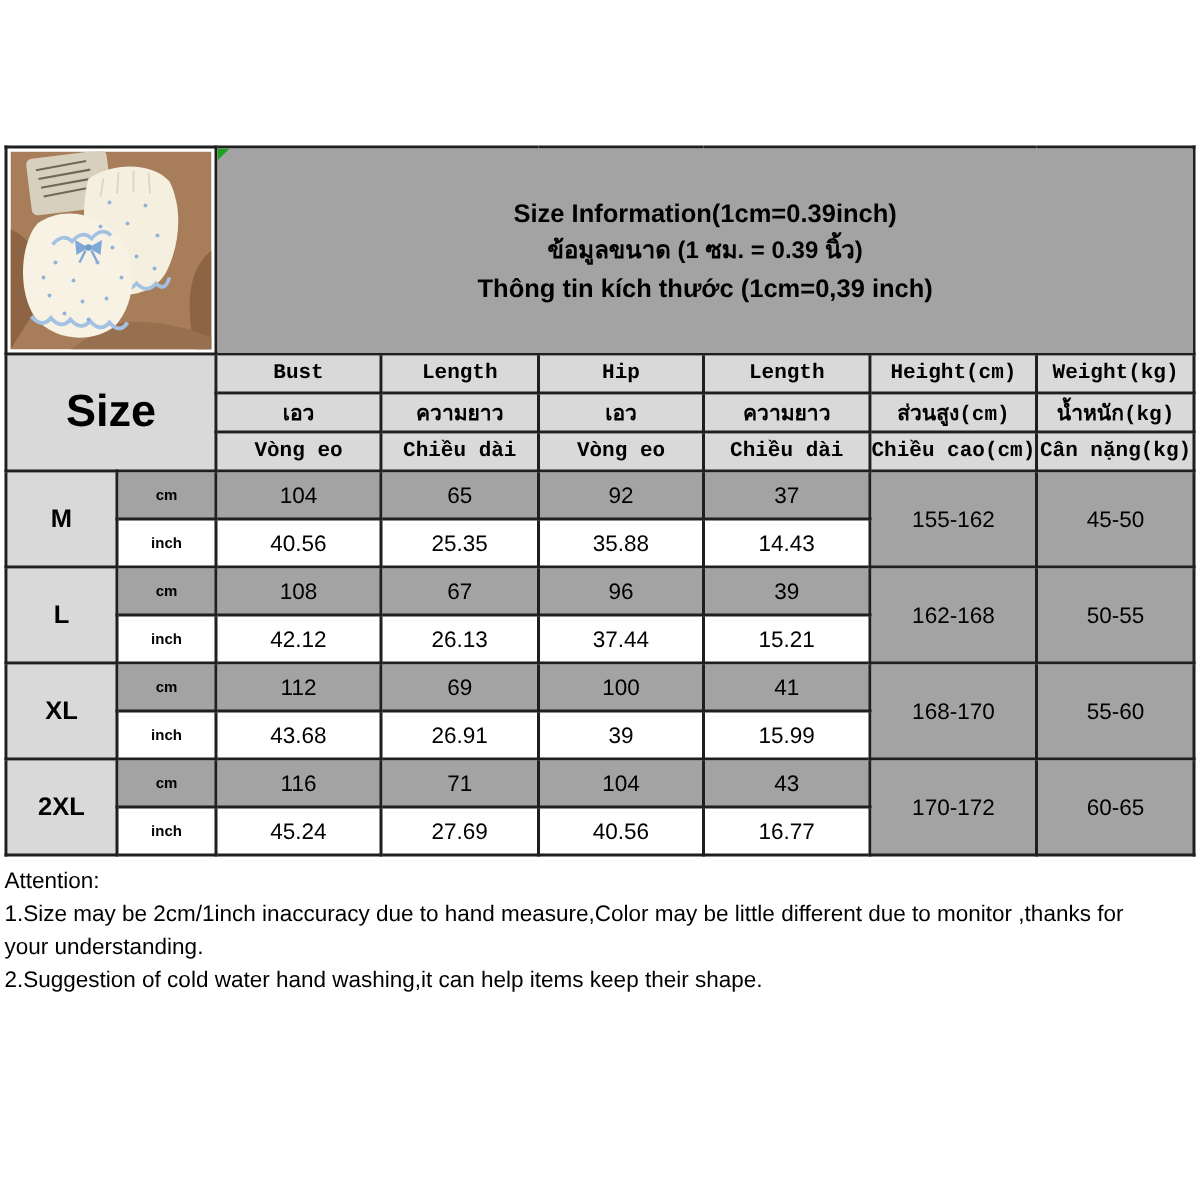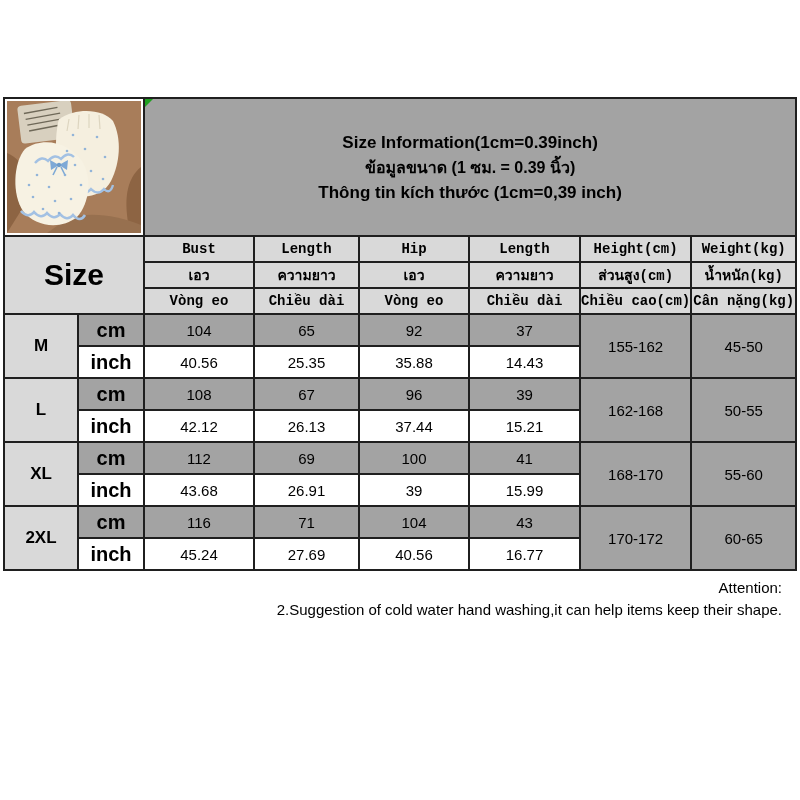--- a/index.html
+++ b/index.html
@@ -30,32 +30,32 @@
   .title-line-th{font-weight:bold;font-size:16px;line-height:25px;}
   .title-line-vi{font-weight:bold;font-size:17px;line-height:25px;}
   .green-tri{
     position:absolute;left:0;top:0;width:0;height:0;
     border-top:8px solid #1fa01f;border-right:8px solid transparent;
   }
 
   .size-big{font-weight:bold;font-size:30px;}
   .hdr-cell{font-weight:bold;font-size:14px;font-family:Liberation Mono, monospace;}
   .label-cell{font-weight:bold;font-size:17px;}
-  .unit-cell{font-weight:bold;font-size:20px;}
+  .unit-cell{font-weight:bold;font-size:10px;}
   .val-cell{font-size:15px;}
   .range-cell{font-size:15px;margin-top:47px;}
 
   tr.title-row td{height:136px;}
   tr.hdr-row td{height:24px;}
   tr.data-row td{height:30px;}
 
   
   .attention{
     position:absolute;left:3px;top:577px;width:779px;
-    font-size:15px;line-height:22px;text-align:right;
+    font-size:15px;line-height:22px;text-align:left;
   }
 </style>
 </head>
 <body>
 
 <table class="size-chart">
   <colgroup>
     <col style="width:74px">
       <col style="width:66px">
     <col style="width:110px">
@@ -225,14 +225,15 @@
     <td class="bg-white val-cell">45.24</td>
     <td class="bg-white val-cell">27.69</td>
     <td class="bg-white val-cell">40.56</td>
     <td class="bg-white val-cell">16.77</td>
   </tr>
 </tbody>
   </table>
 
 <div class="attention">
   <div>Attention:</div>
+  <div>1.Size may be 2cm/1inch inaccuracy due to hand measure,Color may be little different due to monitor ,thanks for your understanding.</div>
   <div>2.Suggestion of cold water hand washing,it can help items keep their shape.</div>
 </div>
 
 </body></html>

